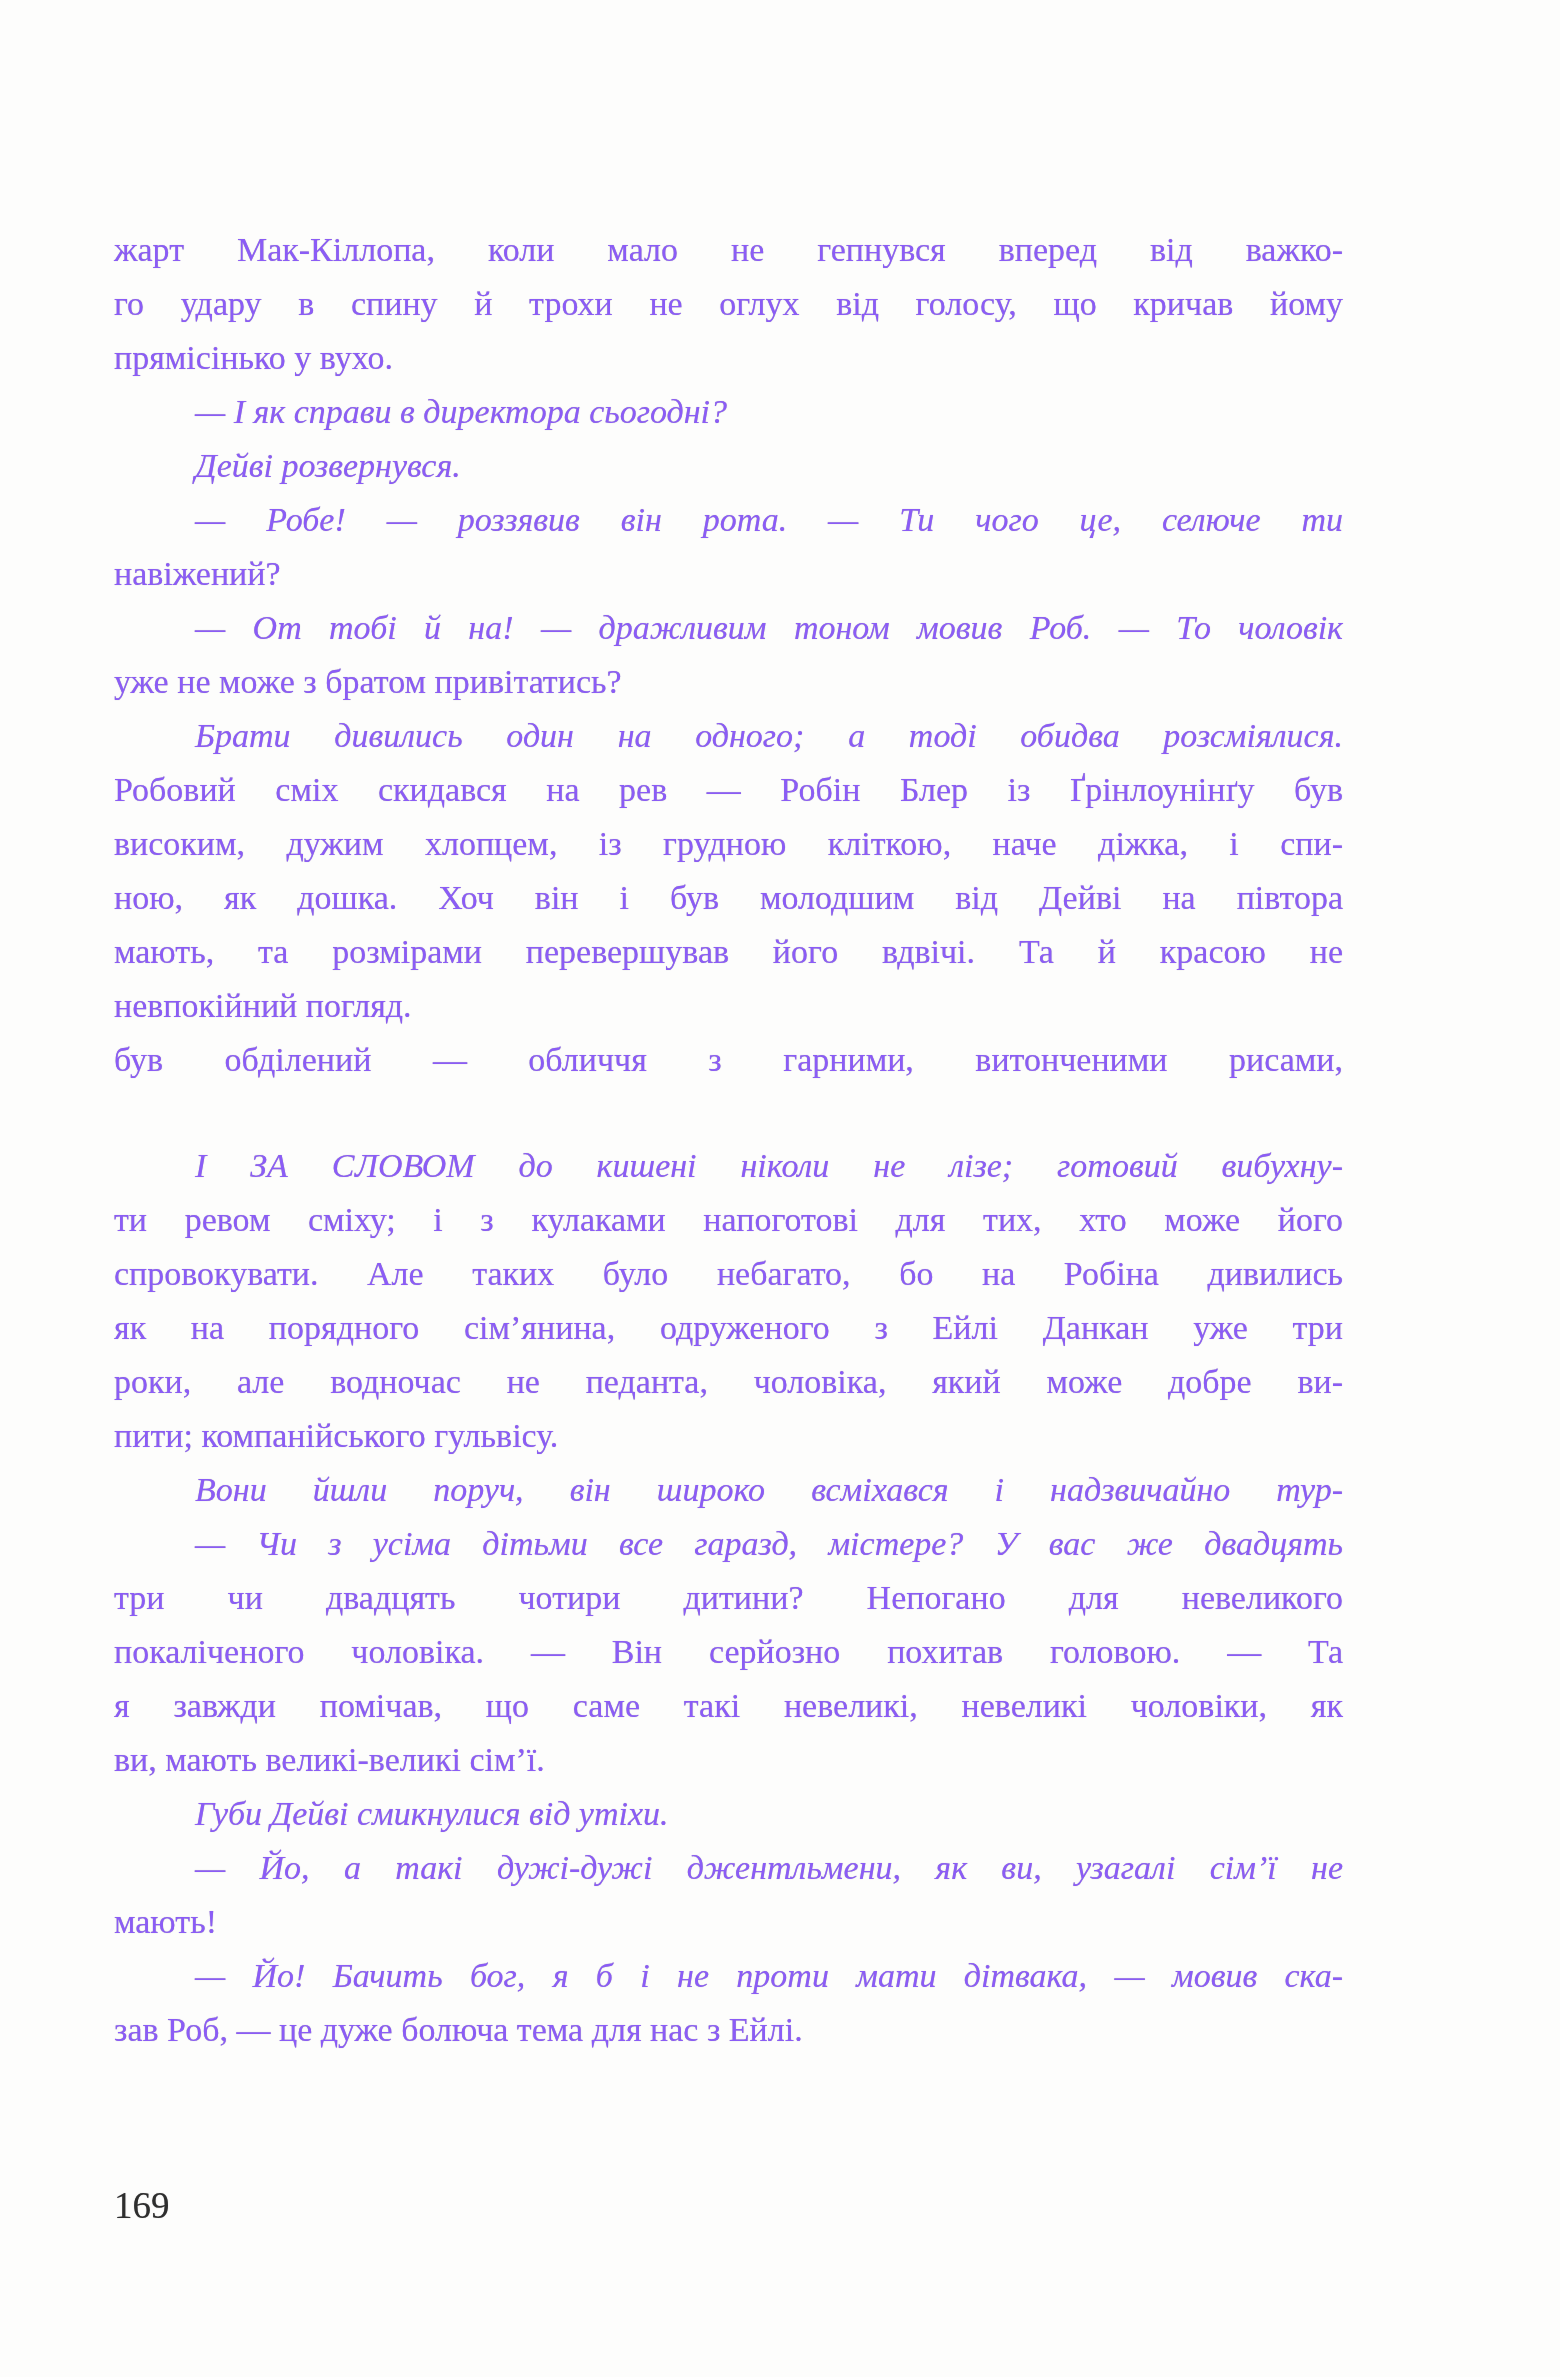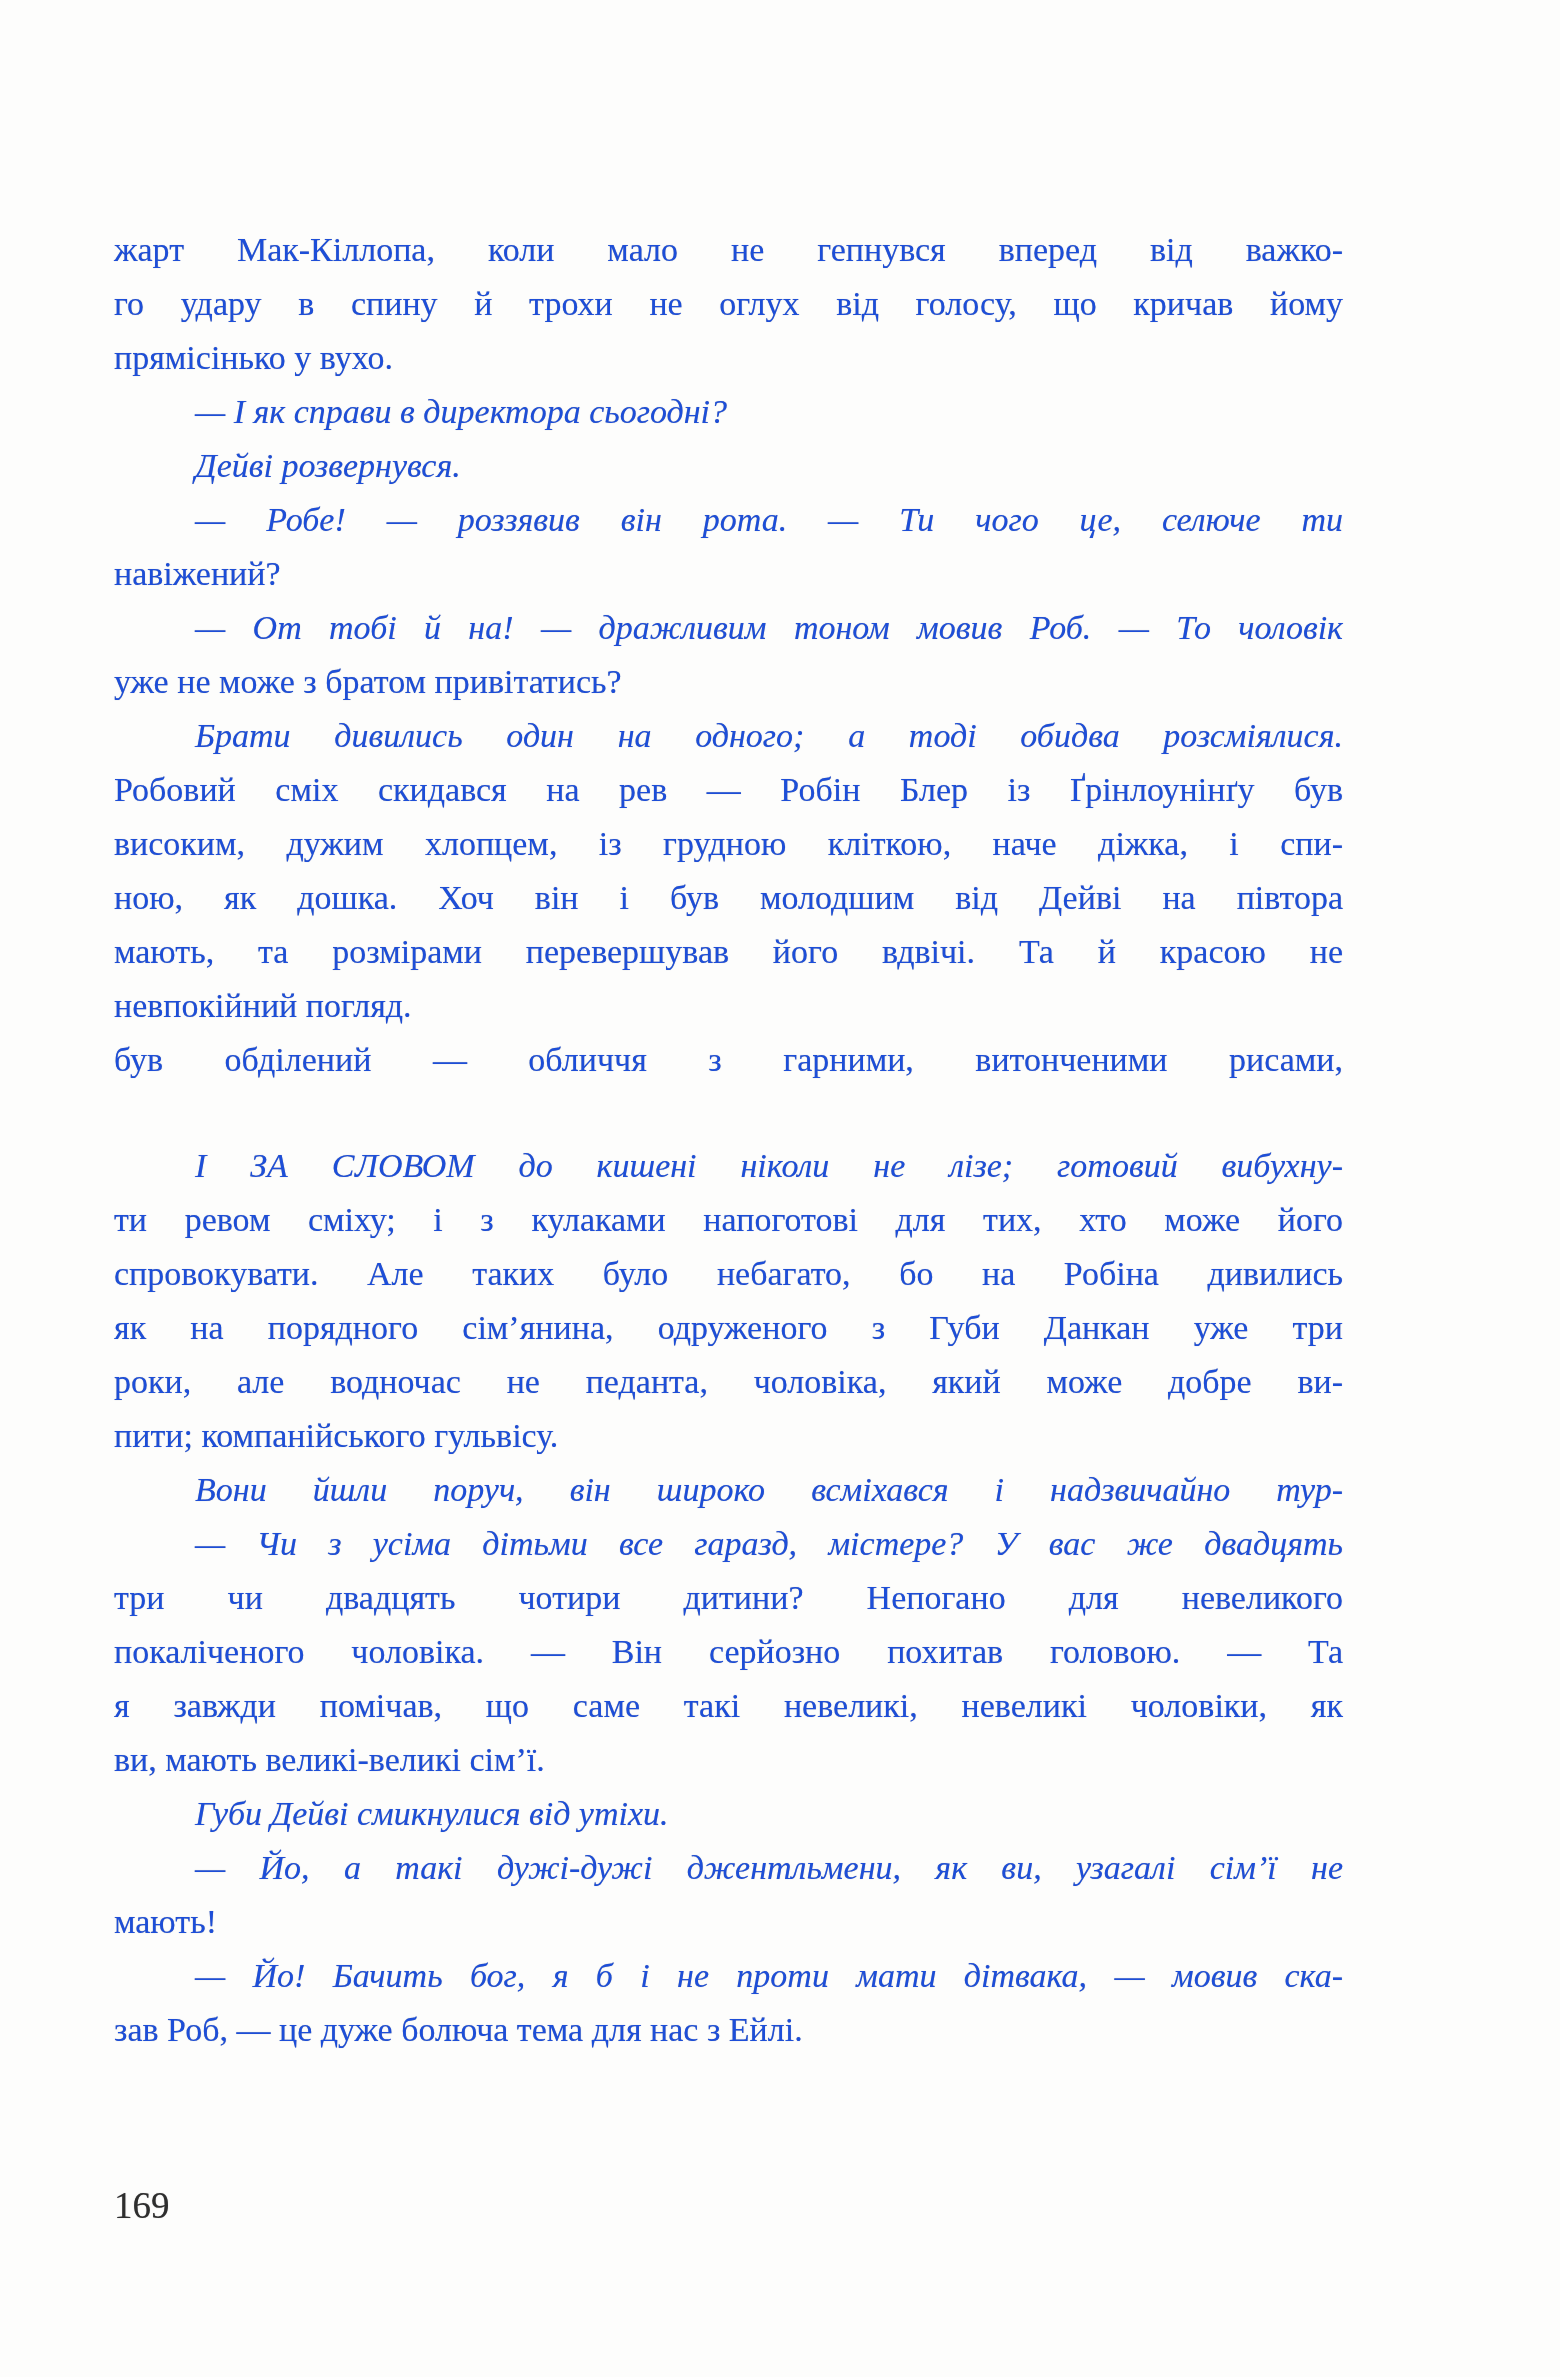--- a/index.html
+++ b/index.html
@@ -49,21 +49,21 @@
     font-size: 37px;
     line-height: 54px;
     color: #2e2e2e;
     text-shadow: 0 0 0.8px rgba(40,40,40,0.45);
   }
 </style>
 </head>
 <body>
 
 <div class="page" style="background: rgb(253, 253, 252);">
-  <main class="text-block" style="color: #1d4ed8;">
+  <main class="text-block" style="color: #8b5cf6;">
       <section class="text-section">
         <p class="line j">жарт Мак-Кіллопа, коли мало не гепнувся вперед від важко-</p>
         <p class="line j">го удару в спину й трохи не оглух від голосу, що кричав йому</p>
         <p class="line">прямісінько у вухо.</p>
         <p class="line ind">— І як справи в директора сьогодні?</p>
         <p class="line ind">Дейві розвернувся.</p>
         <p class="line j ind">— Робе! — роззявив він рота. — Ти чого це, селюче ти</p>
         <p class="line">навіжений?</p>
         <p class="line j ind">— От тобі й на! — дражливим тоном мовив Роб. — То чоловік</p>
         <p class="line">уже не може з братом привітатись?</p>
@@ -72,21 +72,21 @@
         <p class="line j">високим, дужим хлопцем, із грудною кліткою, наче діжка, і спи-</p>
         <p class="line j">ною, як дошка. Хоч він і був молодшим від Дейві на півтора</p>
         <p class="line j">мають, та розмірами перевершував його вдвічі. Та й красою не</p>
         <p class="line">невпокійний погляд.</p>
         <p class="line j">був обділений — обличчя з гарними, витонченими рисами,</p>
       </section>
       <section class="text-section">
         <p class="line j ind">І ЗА СЛОВОМ до кишені ніколи не лізе; готовий вибухну-</p>
         <p class="line j">ти ревом сміху; і з кулаками напоготові для тих, хто може його</p>
         <p class="line j">спровокувати. Але таких було небагато, бо на Робіна дивились</p>
-        <p class="line j">як на порядного сім’янина, одруженого з Губи Данкан уже три</p>
+        <p class="line j">як на порядного сім’янина, одруженого з Ейлі Данкан уже три</p>
         <p class="line j">роки, але водночас не педанта, чоловіка, який може добре ви-</p>
         <p class="line">пити; компанійського гульвісу.</p>
         <p class="line j ind">Вони йшли поруч, він широко всміхався і надзвичайно тур-</p>
         <p class="line j ind">— Чи з усіма дітьми все гаразд, містере? У вас же двадцять</p>
         <p class="line j">три чи двадцять чотири дитини? Непогано для невеликого</p>
         <p class="line j">покаліченого чоловіка. — Він серйозно похитав головою. — Та</p>
         <p class="line j">я завжди помічав, що саме такі невеликі, невеликі чоловіки, як</p>
         <p class="line">ви, мають великі-великі сім’ї.</p>
         <p class="line ind">Губи Дейві смикнулися від утіхи.</p>
         <p class="line j ind">— Йо, а такі дужі-дужі джентльмени, як ви, узагалі сім’ї не</p>

